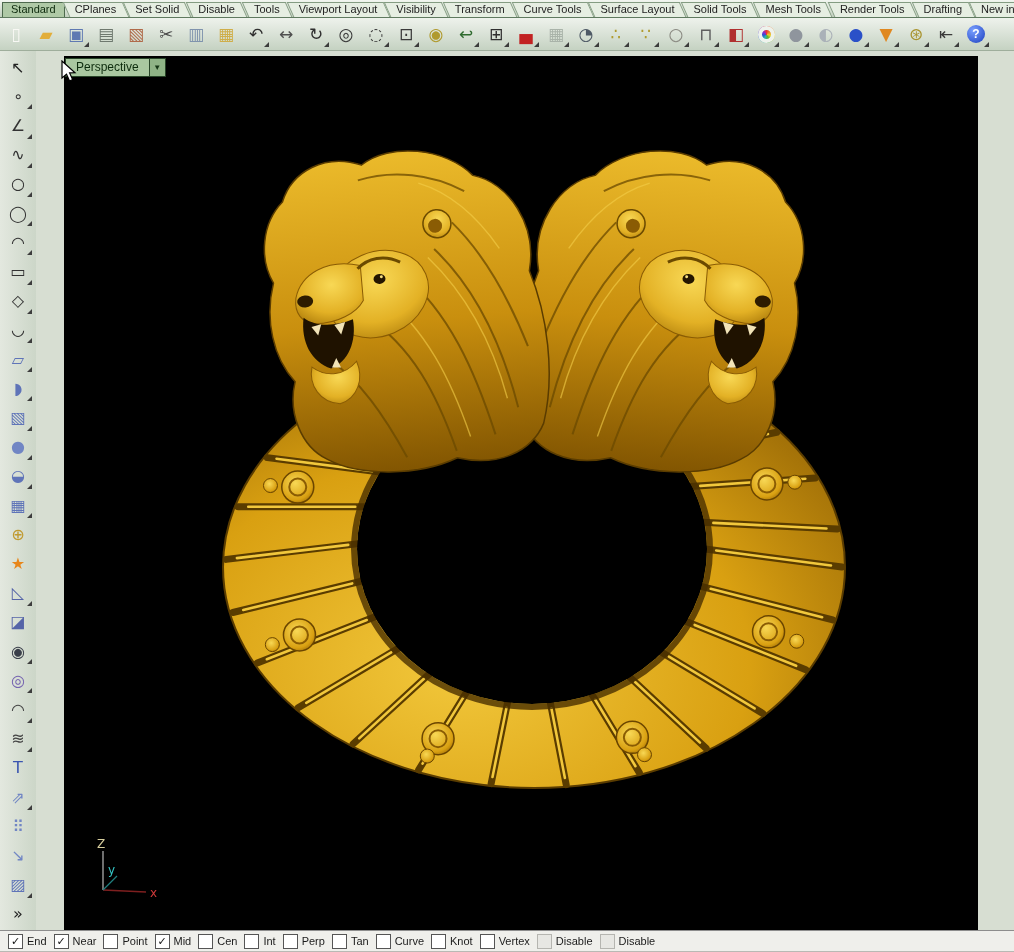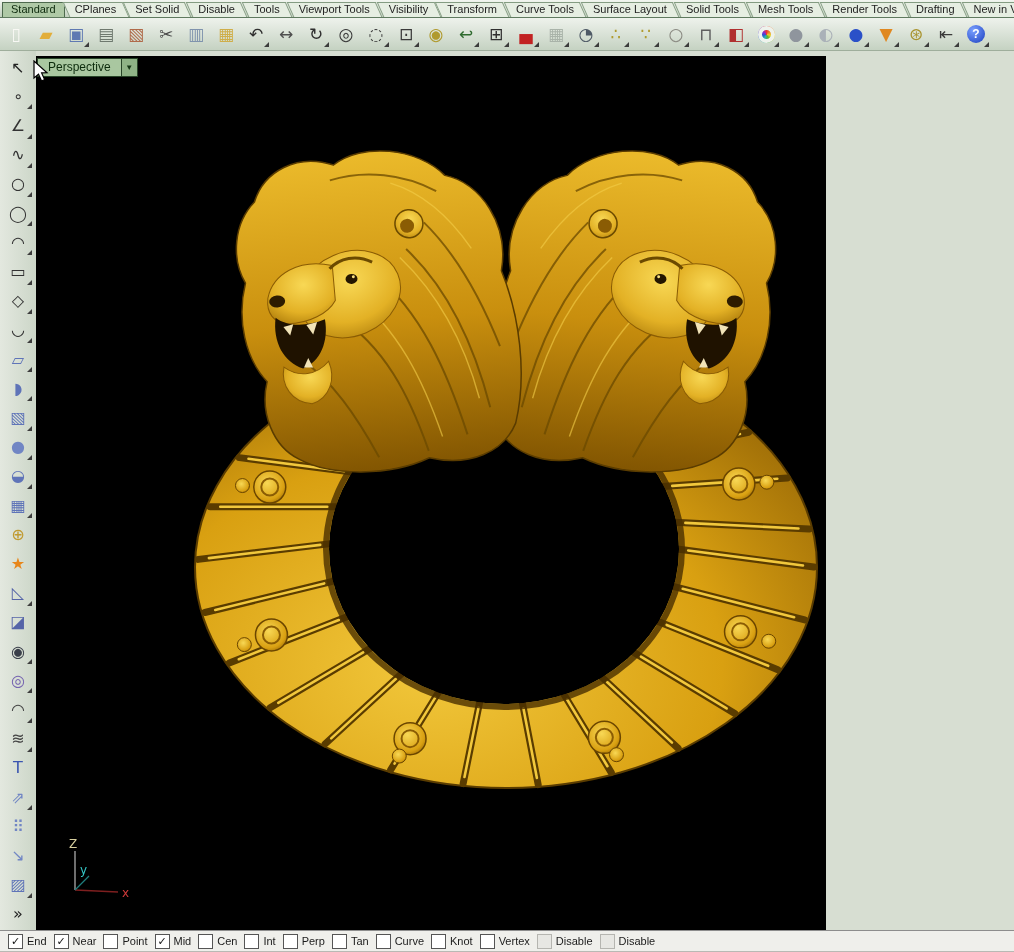--- a/index.html
+++ b/index.html
@@ -36,21 +36,21 @@
        align-items:center;justify-content:center;font-size:12px;}
 
   
   .main{display:flex;height:879px;background:#d7ded2;}
   .sidebar{width:36px;display:flex;flex-direction:column;align-items:center;
            padding-top:3px;background:linear-gradient(90deg,#e3e8df,#ccd6c8);}
   .sbtn{position:relative;width:27px;height:27px;margin-bottom:2px;display:flex;
         align-items:center;justify-content:center;cursor:pointer;border:1px solid transparent;}
   .sbtn .glyph{font-size:16px;}
 
-  .viewport{position:relative;width:790px;height:874px;margin-top:5px;background:#000;}
+  .viewport{position:relative;width:914px;height:874px;margin-top:5px;background:#000;margin-left:28px;}
   .vp-label{position:absolute;top:2px;left:1px;display:flex;z-index:5;cursor:pointer;}
   .vp-name{background:#a9c7a0;color:#0d2c0d;font-size:12px;padding:1px 10px 2px 10px;
            border:1px solid #274427;}
   .vp-dd{width:15px;background:#8fb386;border:1px solid #274427;border-left:none;
          display:flex;align-items:center;justify-content:center;color:#153615;font-size:8px;}
   .cursor{position:absolute;top:4px;left:-4px;z-index:6;pointer-events:none;}
 
   
   .statusbar{height:26px;background:#efefeb;border-top:1px solid #8d8d8d;}
   .osnap-row{height:20px;display:flex;align-items:center;padding-left:8px;gap:7px;}
@@ -65,21 +65,21 @@
 <body>
 
 <div class="app">
 
   <div class="tabbar" id="tabbar">
       <div class="tab active"><span class="tab-label">Standard</span></div>
       <div class="tab"><span class="tab-label">CPlanes</span></div>
       <div class="tab"><span class="tab-label">Set Solid</span></div>
       <div class="tab"><span class="tab-label">Disable</span></div>
       <div class="tab"><span class="tab-label">Tools</span></div>
-      <div class="tab"><span class="tab-label">Viewport Tools</span></div>
+      <div class="tab"><span class="tab-label">Viewport Layout</span></div>
       <div class="tab"><span class="tab-label">Visibility</span></div>
       <div class="tab"><span class="tab-label">Transform</span></div>
       <div class="tab"><span class="tab-label">Curve Tools</span></div>
       <div class="tab"><span class="tab-label">Surface Layout</span></div>
       <div class="tab"><span class="tab-label">Solid Tools</span></div>
       <div class="tab"><span class="tab-label">Mesh Tools</span></div>
       <div class="tab"><span class="tab-label">Render Tools</span></div>
       <div class="tab"><span class="tab-label">Drafting</span></div>
       <div class="tab"><span class="tab-label">New in V5</span></div>
     </div>

